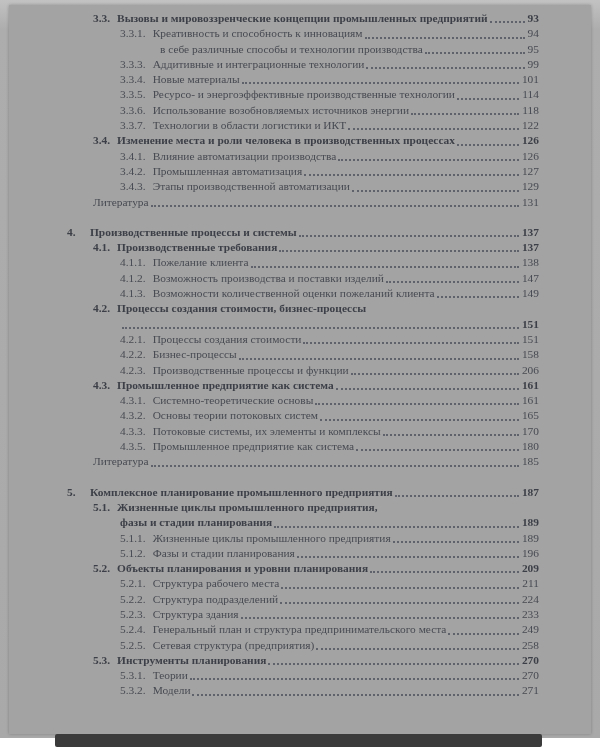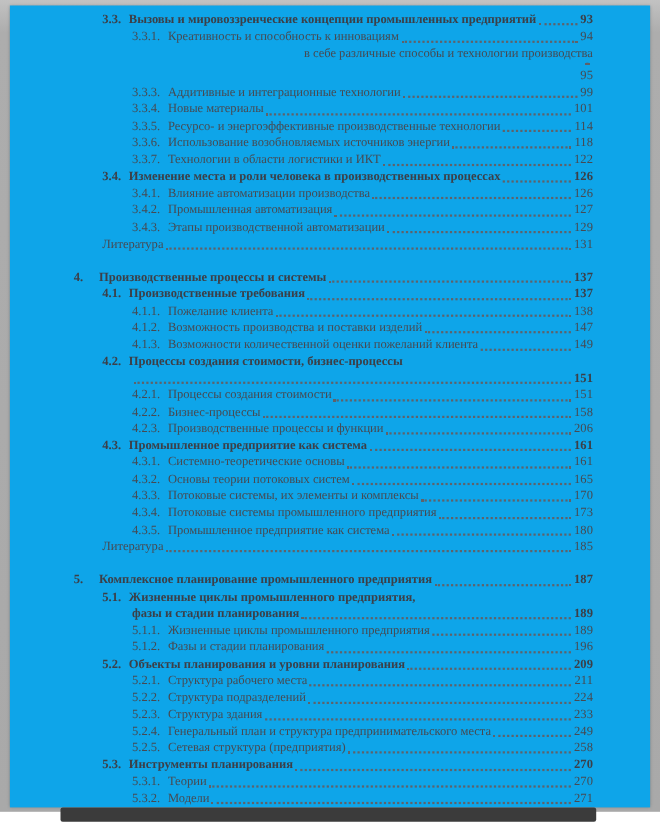--- a/index.html
+++ b/index.html
@@ -13,42 +13,42 @@
   .backdrop {
     position: absolute;
     left: 0; top: 0;
     width: 600px; height: 738px;
     background: linear-gradient(180deg, #c2c2c2 0%, #adadad 4%, #a9a9a9 100%);
   }
   .page {
     position: absolute;
     left: 9px; top: 5px; right: 9px;
     height: 729px;
-    background: #0ea5e9;
+    background: #a3a3a3;
     padding: 6px 52px 0 58px;
     box-shadow: 0 0 3px rgba(0,0,0,0.25);
   }
   .toc { width: 100%; }
   .row {
     display: flex;
     align-items: flex-end;
     font-size: 11.4px;
     line-height: 15.3px;
     color: #474a52;
     white-space: nowrap;
   }
   .row.bold { font-weight: bold; color: #3c3f47; }
   .row.gap { margin-top: 15px; }
   .num { margin-right: 7px; }
   .lvl-ch { padding-left: 0; }
   .lvl-ch .num { min-width: 16px; }
   .lvl-s { padding-left: 26px; }
   .lvl-ss { padding-left: 53px; }
   .lvl-s-cont { padding-left: 53px; }
-  .lvl-ss-cont { padding-left: 93px; flex-direction: column; }
+  .lvl-ss-cont { padding-left: 93px; }
   .leader {
     flex: 1 1 auto;
     min-width: 4px;
     height: 0;
     border-bottom: 2px dotted #5f626a;
     margin: 0 3px 3px 2px;
   }
   .pg { text-align: right; }
   .bottom-bar {
     position: absolute;
@@ -220,26 +220,20 @@
     <span class="leader"></span>
     <span class="pg">165</span>
   </div>
         <div class="row lvl-ss">
     <span class="num">4.3.3.</span>
     <span class="title">Потоковые системы, их элементы и комплексы</span>
     <span class="leader"></span>
     <span class="pg">170</span>
   </div>
         <div class="row lvl-ss">
-    <span class="num">4.3.4.</span>
-    <span class="title">Потоковые системы промышленного предприятия</span>
-    <span class="leader"></span>
-    <span class="pg">173</span>
-  </div>
-        <div class="row lvl-ss">
     <span class="num">4.3.5.</span>
     <span class="title">Промышленное предприятие как система</span>
     <span class="leader"></span>
     <span class="pg">180</span>
   </div>
         <div class="row lvl-s">
 
     <span class="title">Литература</span>
     <span class="leader"></span>
     <span class="pg">185</span>

